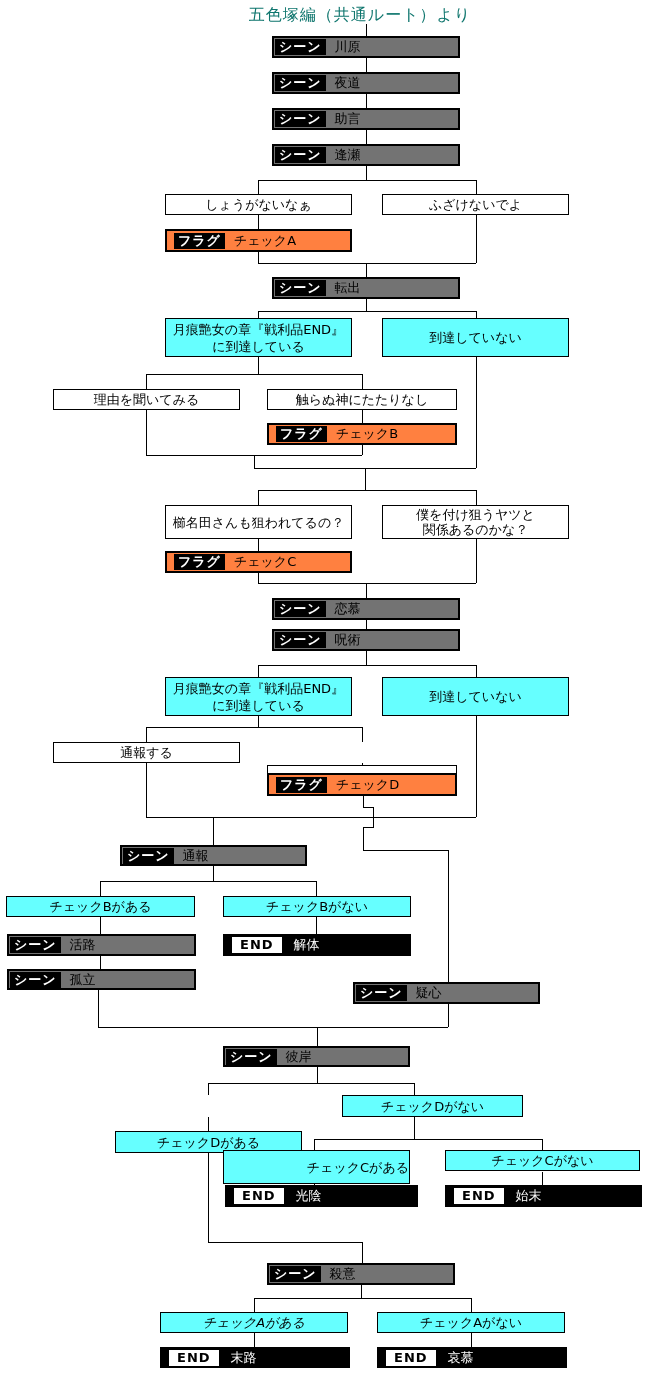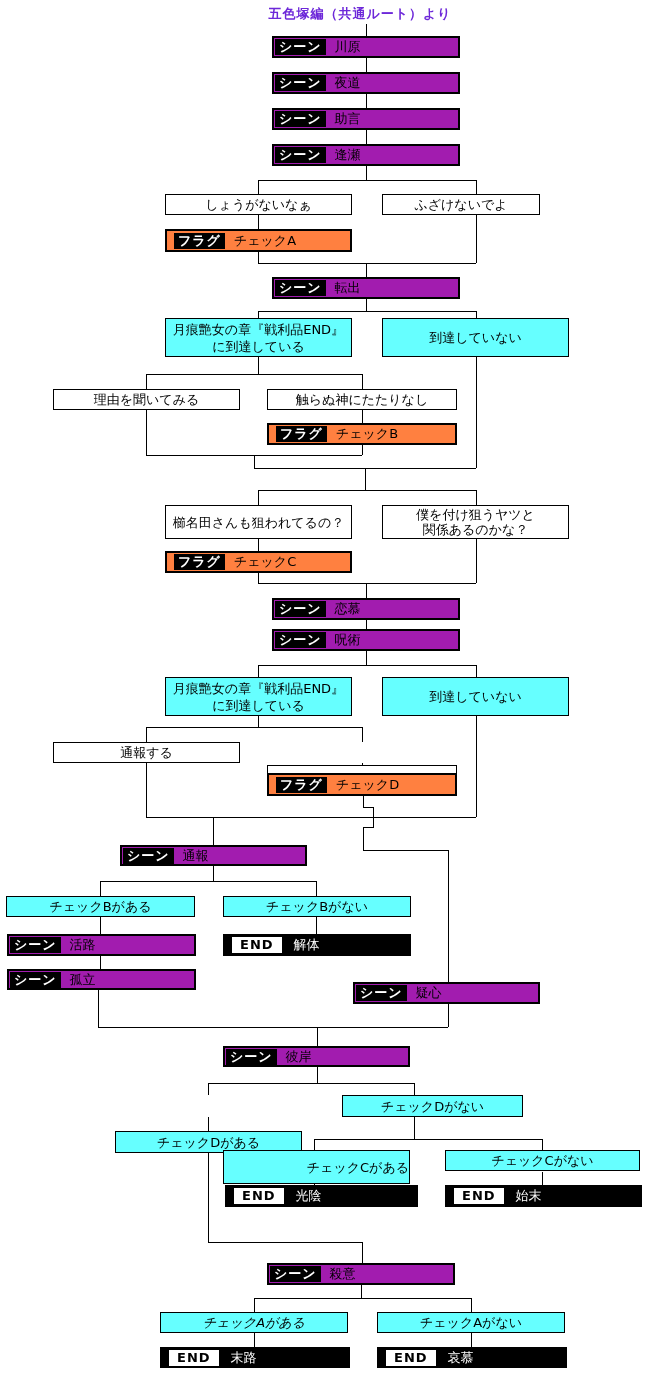--- a/index.html
+++ b/index.html
@@ -1,24 +1,24 @@
 <!DOCTYPE html>
 <html><head>
 <meta charset="utf-8">
 <style>
   html,body{margin:0;padding:0;background:#fff;}
   #canvas{position:relative;width:646px;height:1382px;background:#fff;
           font-family:"DejaVu Sans","Liberation Sans",sans-serif;}
   #wires{position:absolute;left:0;top:0;width:646px;height:1382px;}
   #wires path{stroke:#000;stroke-width:1;fill:none;shape-rendering:crispEdges;}
   .title{position:absolute;left:150px;top:5px;width:420px;text-align:center;
-         font-size:13px;font-weight:bold;color:#6d28d9;letter-spacing:1px;}
+         font-size:16px;font-weight:normal;color:#0f766e;letter-spacing:1px;}
   .node{position:absolute;box-sizing:border-box;border:1px solid #000;
         font-size:13px;color:#000;display:flex;align-items:center;overflow:hidden;}
-  .node.scene{background:#a21caf;border-width:2px;padding-left:1px;}
+  .node.scene{background:#737373;border-width:2px;padding-left:1px;}
   .node.flag{background:#FF8040;border-width:2px;padding-left:7px;}
   .node.end{background:#000;color:#fff;padding-left:8px;}
   .node.choice{background:#FFF;flex-direction:column;justify-content:center;text-align:center;line-height:15px;}
   .node.cond{background:#66FFFF;flex-direction:column;justify-content:center;text-align:center;line-height:17px;}
   .tag{display:inline-block;background:#000;color:#fff;font-weight:bold;
        padding:0 4px;margin-right:9px;line-height:16px;letter-spacing:1px;flex:0 0 auto;}
   .node.end .tag{background:#fff;color:#000;padding:0 8px;margin-right:12px;}
   .name{white-space:nowrap;}
 </style>
 </head>
@@ -77,21 +77,21 @@
         <span class="tag">シーン</span>
         <span class="name">助言</span>
       </div>
       <div class="node scene" style="left: 272px; top: 144px; width: 188px; height: 22px;">
         <span class="tag">シーン</span>
         <span class="name">逢瀬</span>
       </div>
       <div class="node choice" style="left: 165px; top: 194px; width: 187px; height: 21px;">
         <div class="ln">しょうがないなぁ</div>
       </div>
-      <div class="node choice" style="left: 382px; top: 194px; width: 158px; height: 21px;">
+      <div class="node choice" style="left: 382px; top: 194px; width: 187px; height: 21px;">
         <div class="ln">ふざけないでよ</div>
       </div>
       <div class="node flag" style="left: 165px; top: 229px; width: 187px; height: 23px;">
         <span class="tag">フラグ</span>
         <span class="name">チェックA</span>
       </div>
       <div class="node scene" style="left: 272px; top: 277px; width: 188px; height: 22px;">
         <span class="tag">シーン</span>
         <span class="name">転出</span>
       </div>

